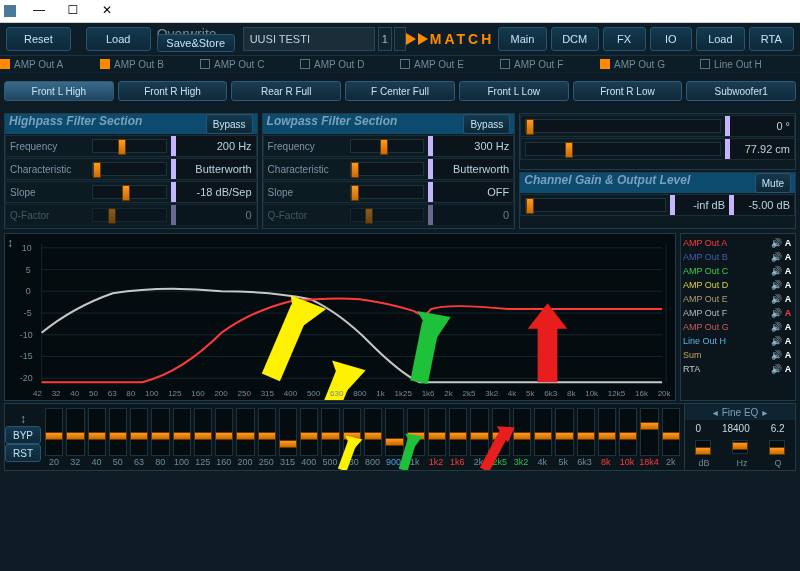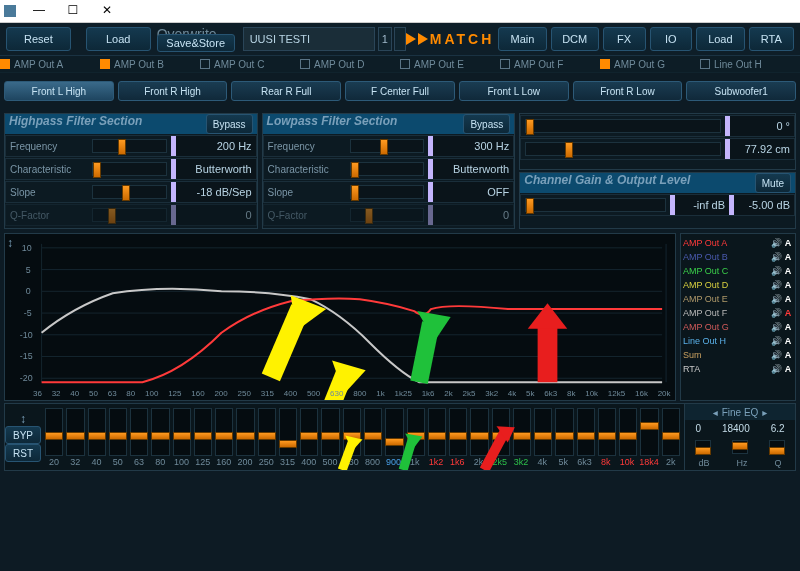--- a/index.html
+++ b/index.html
@@ -272,21 +272,21 @@
       <g>
           <path d="M410 150 L422 90" stroke="#1fc13a" stroke-width="18"></path>
           <polygon points="408,78 442,84 426,108" fill="#1fc13a"></polygon>
         </g>
       <g>
           <path d="M540 150 L540 92" stroke="#e81e1e" stroke-width="20"></path>
           <polygon points="520,96 540,70 560,96" fill="#e81e1e"></polygon>
         </g>
     </svg>
     <div style="position:absolute;bottom:2px;left:28px;right:4px;display:flex;justify-content:space-between;font-size:8px;color:#6f8a9a" id="xTicks">
-        <span>36</span>
+        <span>42</span>
         <span>32</span>
         <span>40</span>
         <span>50</span>
         <span>63</span>
         <span>80</span>
         <span>100</span>
         <span>125</span>
         <span>160</span>
         <span>200</span>
         <span>250</span>

